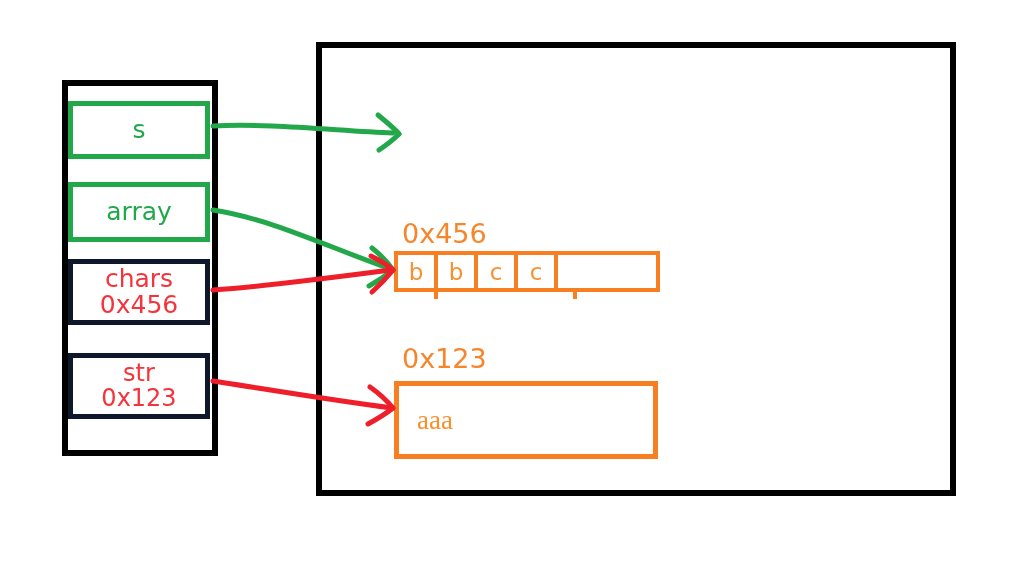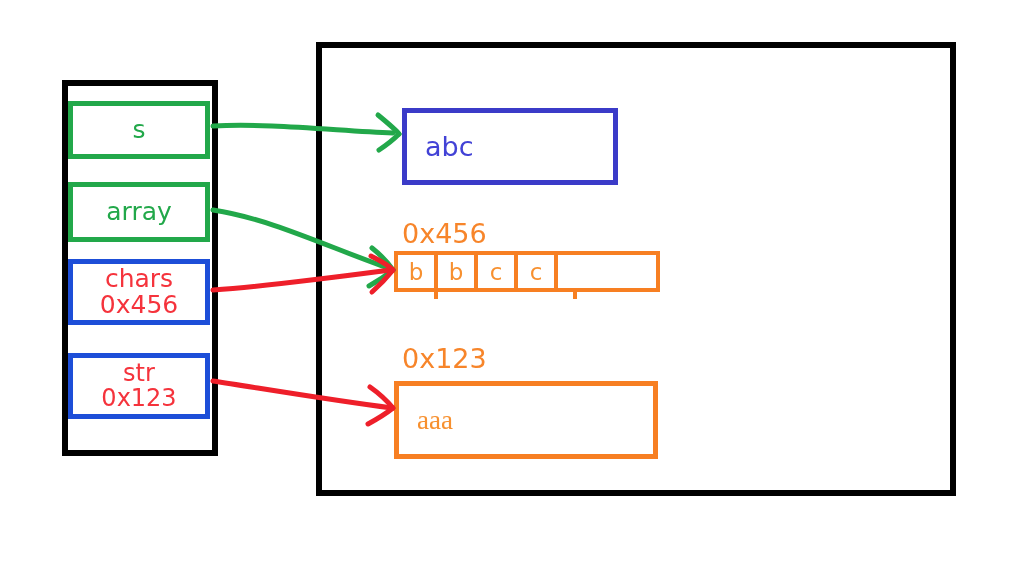--- a/index.html
+++ b/index.html
@@ -35,21 +35,21 @@
     background: #ffffff;
     display: flex;
     flex-direction: column;
     align-items: center;
     justify-content: center;
     line-height: 1.04;
     white-space: pre;
   }
   .var-box .line { display: block; }
   .var-green { border: 5px solid #22a84a; color: #22a84a; }
-  .var-red   { border: 5px solid #1d4ed8; color: #f5333c; }
+  .var-red   { border: 5px solid #0f172a; color: #f5333c; }
 
   #var-s      { left: 68px; top: 101px; width: 142px; height: 58px; font-size: 25px; }
   #var-array  { left: 68px; top: 182px; width: 142px; height: 60px; font-size: 25px; }
   #var-chars  { left: 68px; top: 259px; width: 142px; height: 66px; font-size: 25px; }
   #var-str    { left: 68px; top: 353px; width: 142px; height: 66px; font-size: 24px; }
 
   
   .heap-box {
     position: absolute;
     box-sizing: border-box;
@@ -138,23 +138,20 @@
     <span class="line">0x456</span>
   </div>
 
   <div class="var-box var-red" id="var-str">
     <span class="line">str</span>
     <span class="line">0x123</span>
   </div>
 
   <div class="frame" id="heap-frame"></div>
 
-  <div class="heap-box" id="obj-abc">
-    <span>abc</span>
-  </div>
 
   <div class="addr-label" id="addr-456">0x456</div>
 
   <div id="char-array">
     <span class="cell w-small">b</span>
     <span class="cell w-small">b</span>
     <span class="cell w-small">c</span>
     <span class="cell w-small">c</span>
     <span class="cell w-last"></span>
   </div>

